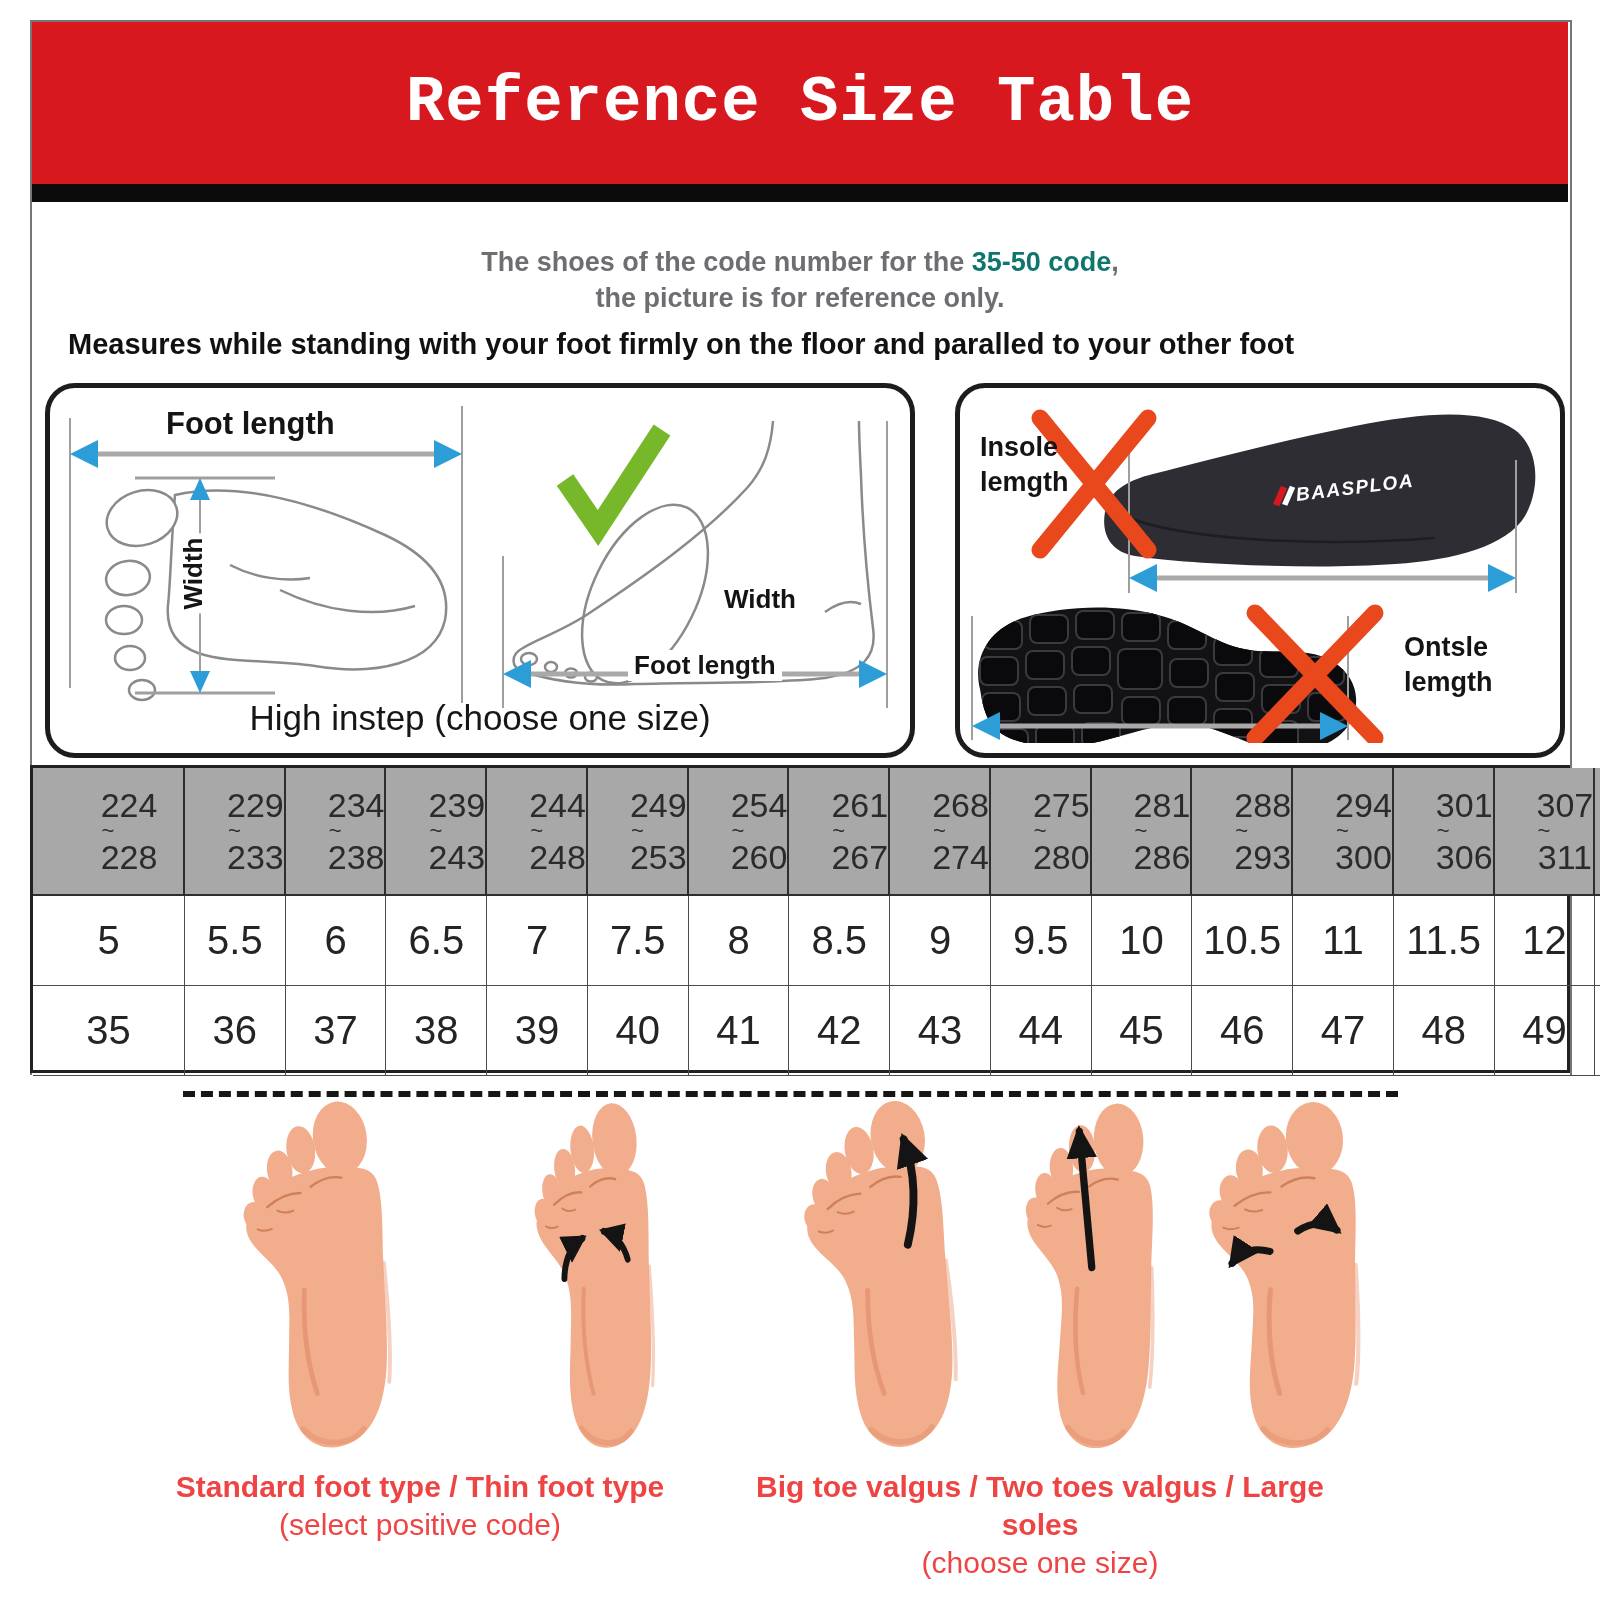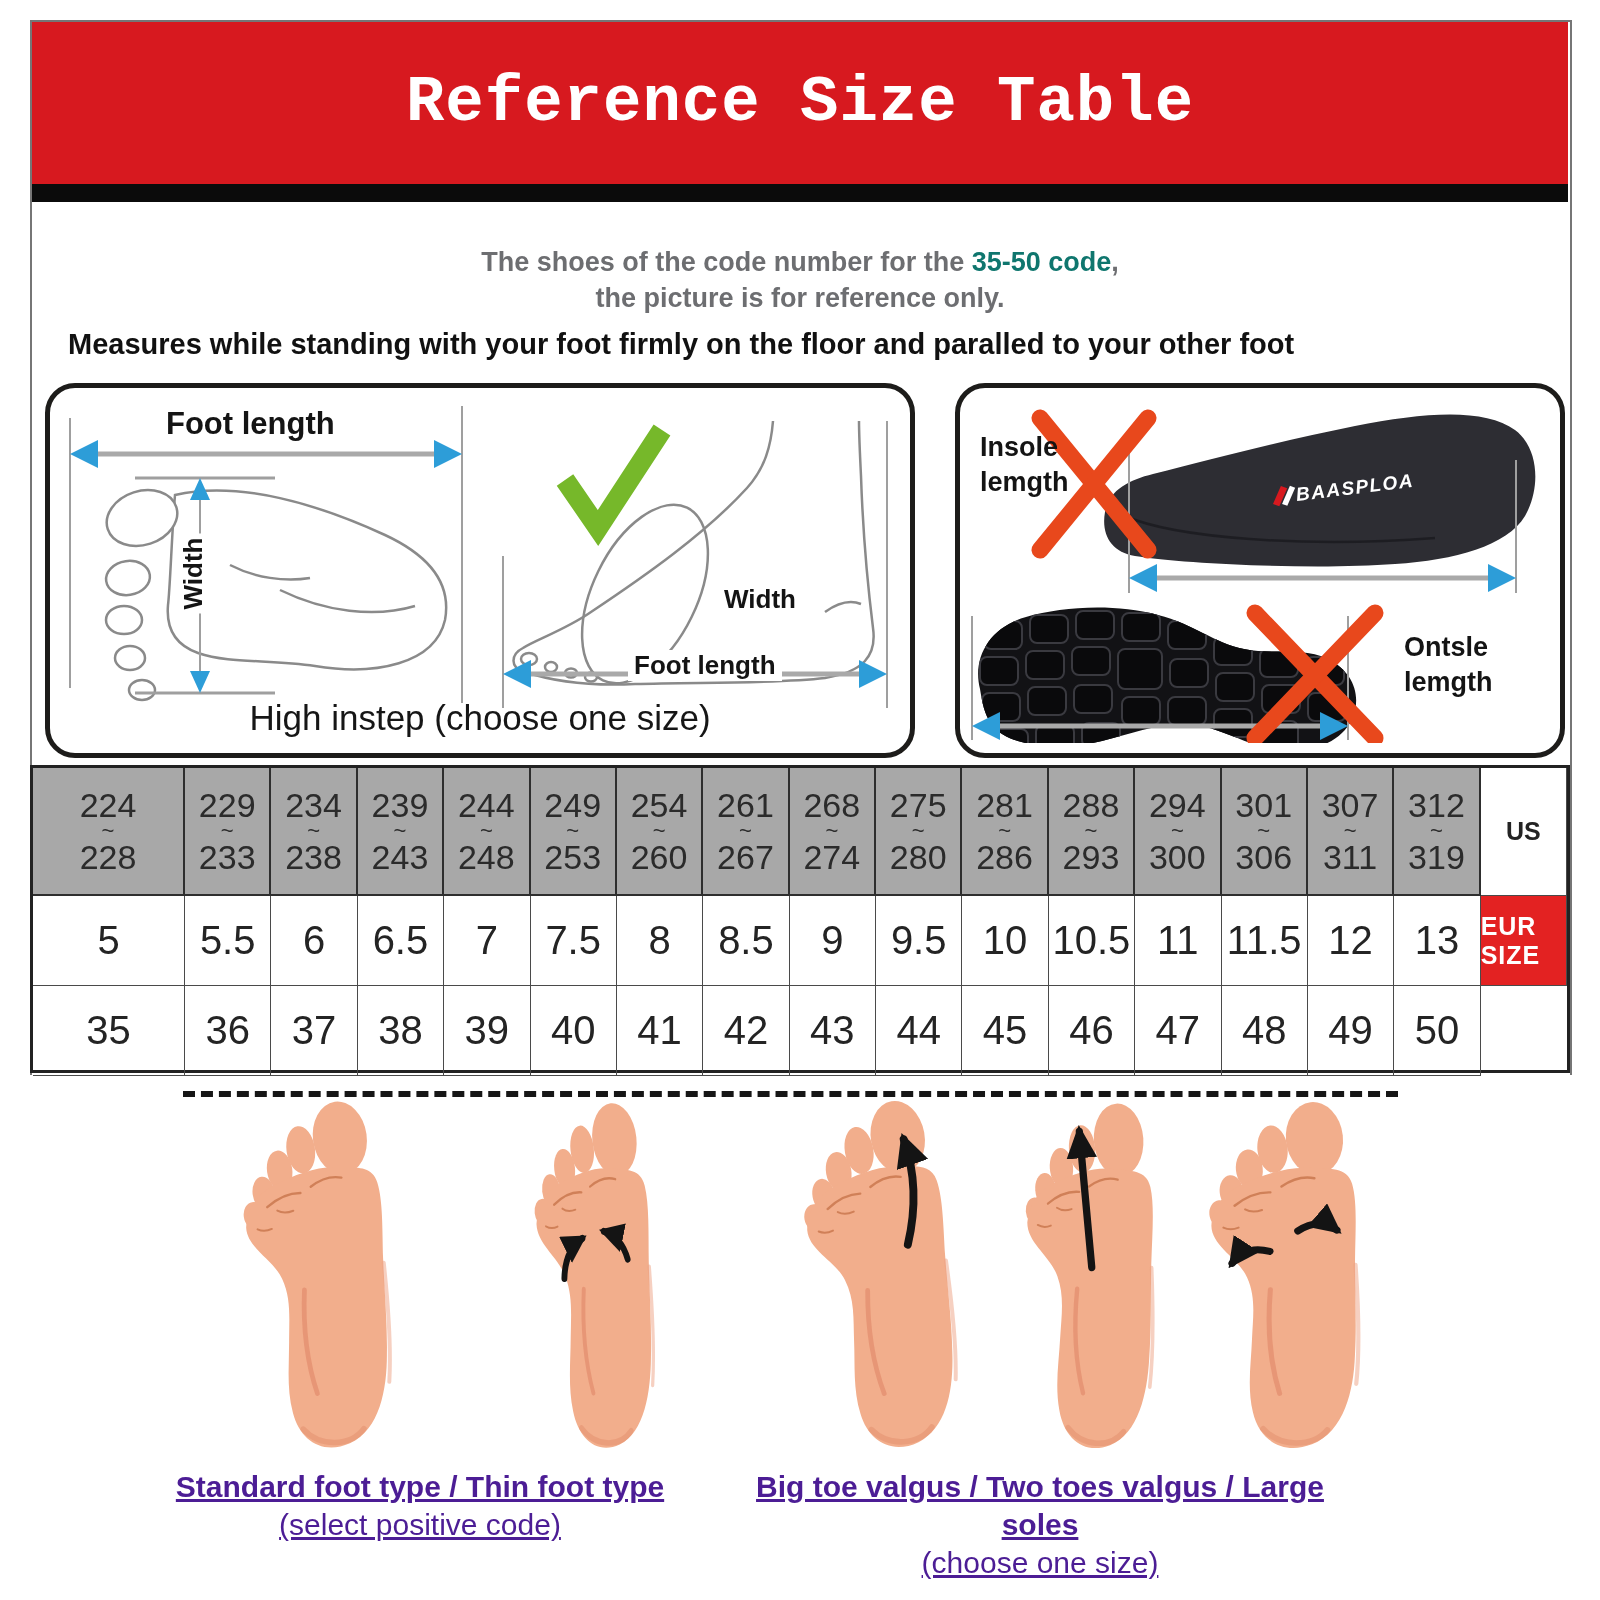--- a/index.html
+++ b/index.html
@@ -43,21 +43,21 @@
 
   
   .size-table{position:absolute;left:30px;top:765px;width:1540px;height:308px;
               display:grid;grid-template-columns:152px repeat(16,1fr);
               grid-template-rows:128px 90px 90px;
               border:3px solid #222;box-sizing:border-box;background:#fff;}
   .cell{display:flex;flex-direction:column;align-items:center;justify-content:center;
         border-right:1px solid #4a4a4a;border-bottom:1px solid #4a4a4a;box-sizing:border-box;
         color:#242424;}
   .cell.hdr{background:#a8a8a8;border-right:2px solid #2e2e2e;border-bottom:2px solid #2e2e2e;}
-  .rng-num{font-size:34px;line-height:36px;font-weight:normal;color:#2b2b2b;}
+  .rng-num{font-size:34px;line-height:36px;font-weight:normal;color:#2b2b2b;margin-left:42px;}
   .rng-tilde{font-size:22px;line-height:16px;color:#2b2b2b;}
   .cell.us,.cell.eur{font-size:40px;}
   .hdr-label{font-size:23px;font-weight:bold;line-height:29px;text-align:center;color:#1f1f1f;white-space:pre-line;}
   .us-label{font-size:25px;font-weight:bold;text-align:right;}
   .eur-label{background:#e32222;color:#fff;font-size:25px;font-weight:bold;letter-spacing:1px;
              width:100%;height:100%;display:flex;align-items:center;justify-content:center;}
   .cell.eur.head{padding:0;}
 
   
   .dashed{position:absolute;left:183px;top:1091px;width:1215px;height:0;
@@ -65,21 +65,21 @@
 
   
   .foot{position:absolute;width:190px;height:372px;top:1098px;}
   .foot svg{width:100%;height:100%;overflow:visible;}
   .foot-1{left:223px;transform:rotate(-8deg);}
   .foot-2{left:500px;transform:rotate(-6deg) scaleX(.82);}
   .foot-3{left:786px;transform:rotate(-10deg);}
   .foot-4{left:995px;transform:rotate(-4deg) scaleX(.92);}
   .foot-5{left:1190px;transform:rotate(-6deg) scaleX(1.06);}
 
-  .foot-caption{position:absolute;text-align:center;color:#4c1d95;font-size:30px;font-weight:bold;line-height:38px;text-decoration:underline;}
+  .foot-caption{position:absolute;text-align:center;color:#ef4444;font-size:30px;font-weight:bold;line-height:38px;}
   .cap-1{left:140px;top:1468px;width:560px;}
   .cap-2{left:730px;top:1468px;width:620px;}
   .cap-sub{font-weight:normal;font-size:30px;}
 </style>
 </head>
 <body>
 
 <div class="page">
 
   <svg width="0" height="0" style="position:absolute">

